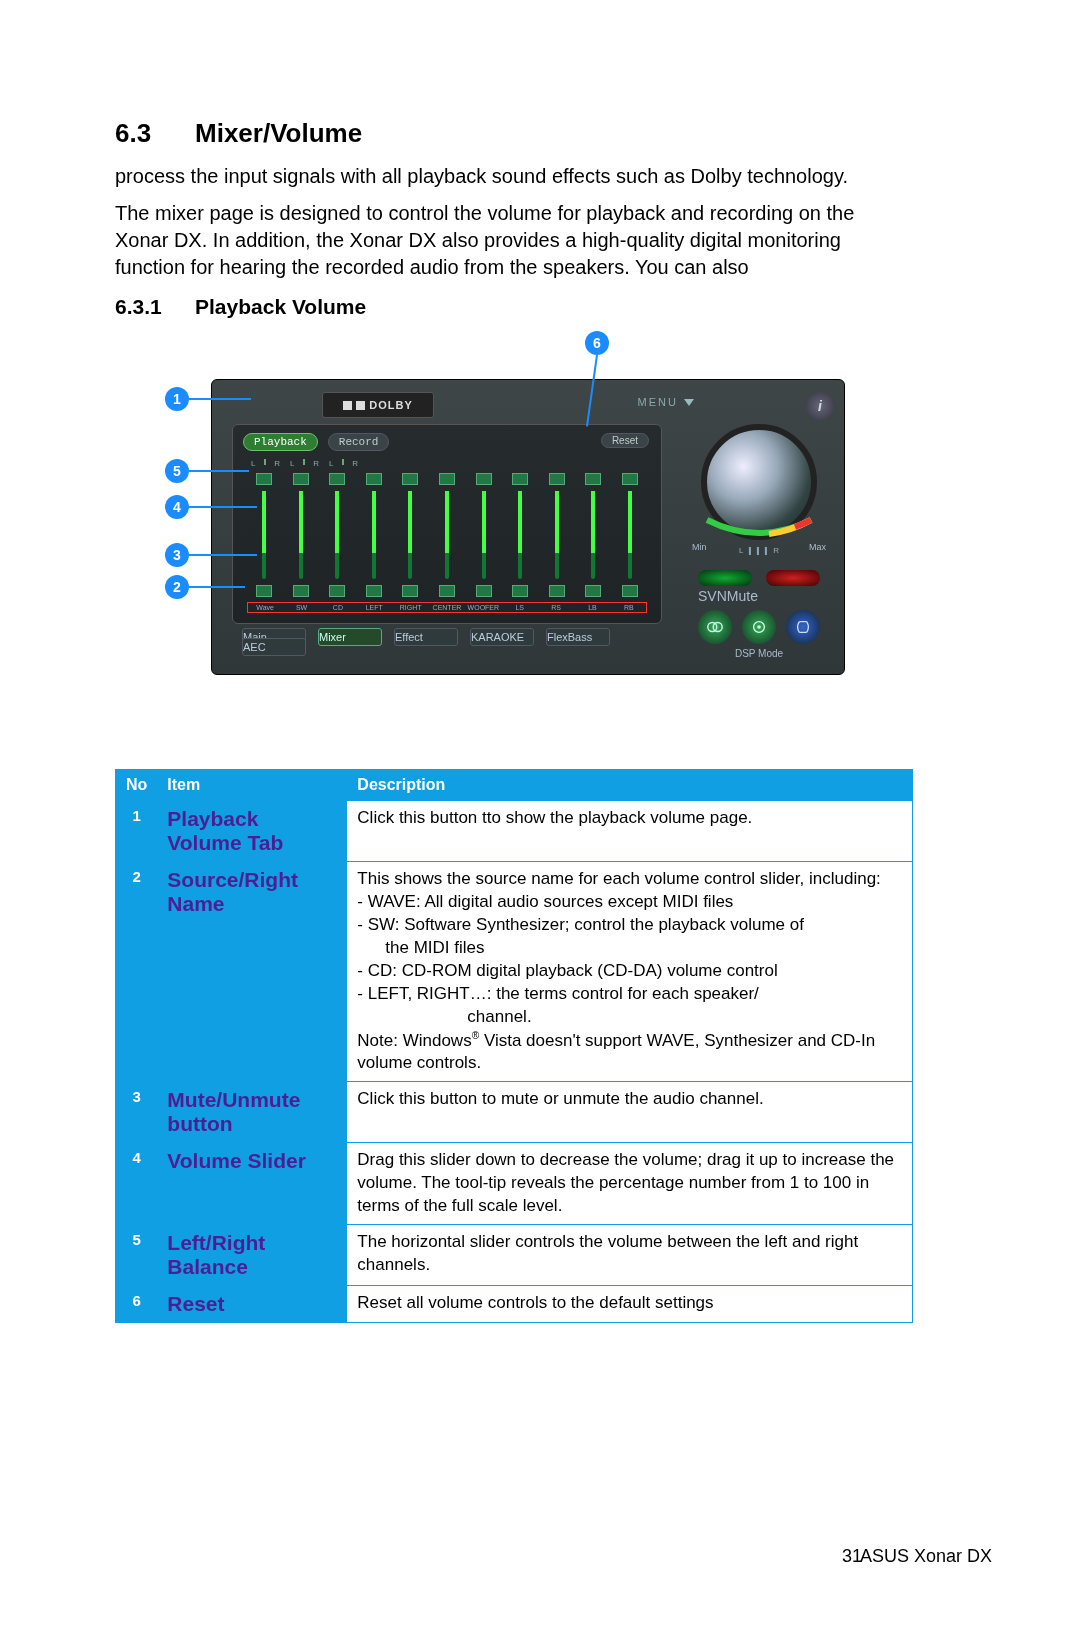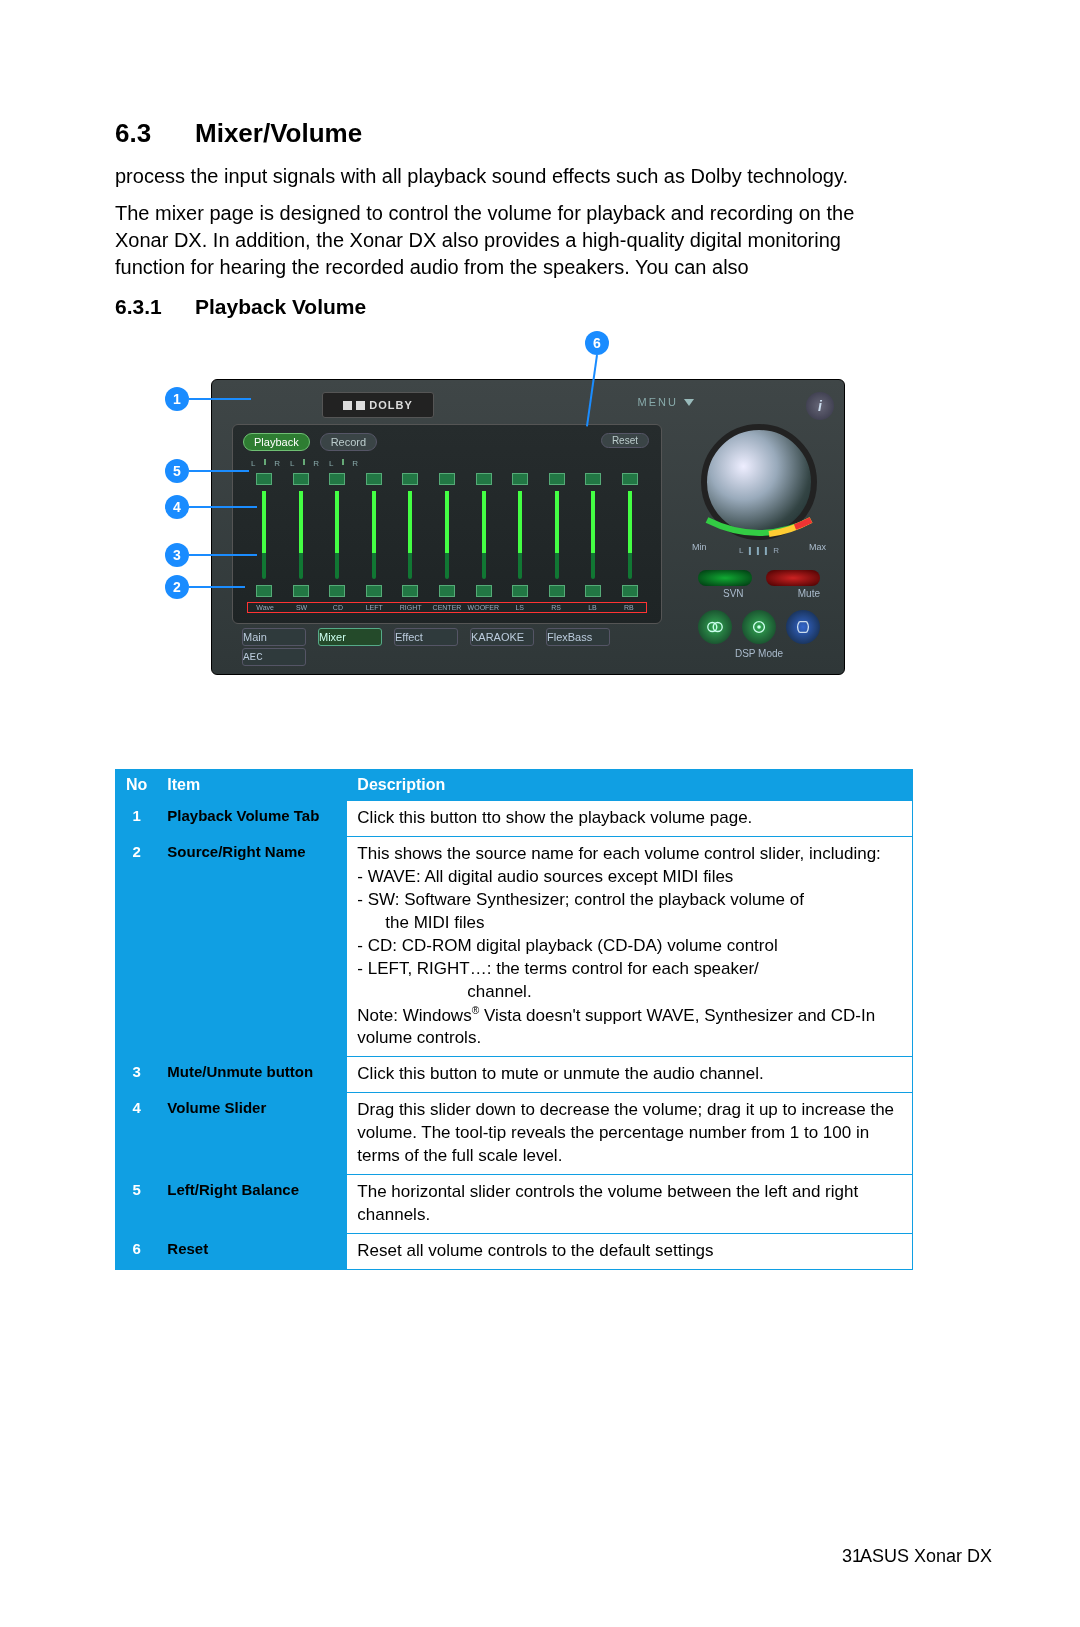--- a/index.html
+++ b/index.html
@@ -20,64 +20,64 @@
 
   .shot { position:absolute; left:46px; top:0; width:634px; height:296px; background:linear-gradient(#3f4647,#2f3738); border:1px solid #000; border-radius:6px; overflow:hidden; }
   .topbar { position:absolute; top:6px; left:0; right:0; height:40px; }
   .dolby { position:absolute; top:6px; left:110px; width:112px; height:26px; background:#222; border:1px solid #555; border-radius:3px; display:flex; align-items:center; justify-content:center; gap:4px;}
   .dd { width:9px; height:9px; background:#ddd; }
   .dolbytxt { color:#ddd; font-size:11px; font-weight:bold; letter-spacing:1px; }
   .menu { position:absolute; top:10px; right:150px; color:#8aa; font-size:11px; letter-spacing:2px; display:flex; align-items:center; gap:6px;}
   .menu .tri { width:0;height:0;border-left:5px solid transparent;border-right:5px solid transparent;border-top:7px solid #9bb; }
   .info { position:absolute; top:6px; right:10px; width:28px; height:28px; border-radius:50%; background:radial-gradient(#667,#334); color:#cde; font-size:14px; font-weight:bold; display:flex; align-items:center; justify-content:center; font-style:italic;}
   .mixarea { position:absolute; top:44px; left:20px; width:430px; height:200px; background:linear-gradient(#262c2d,#1e2425); border:1px solid #555; border-radius:6px; }
-  .pillrow { position:absolute; top:8px; left:10px; display:flex; gap:10px; }
+  .pillrow { position:absolute; top:8px; left:10px; display:flex; gap:10px;font-family:Liberation Mono, monospace; }
   .pill { font-size:11px; color:#bcc; padding:2px 10px; border-radius:10px; background:#3a4446; border:1px solid #556;}
   .pill.active { background:#2e7d32; color:#fff; border-color:#6fbf73; }
   .pill.sm { font-size:10px; padding:1px 10px; }
   .resetpill { position:absolute; top:8px; right:12px; }
   .lrbar { position:absolute; top:34px; left:14px; display:flex; gap:2px; }
   .lrcell { width:37px; font-size:8px; color:#8aa; text-align:center; display:flex; justify-content:space-between; padding:0 4px;}
   .lrcell .tick{width:2px;height:6px;background:#6a7;}
   .sliders { position:absolute; top:48px; left:14px; right:14px; bottom:26px; display:flex; gap:2px; }
   .slcol { flex:1; position:relative; }
   .mutebox { position:absolute; top:0; left:50%; transform:translateX(-50%); width:16px; height:12px; background:#274; border:1px solid #5a7; }
   .track { position:absolute; top:18px; bottom:18px; left:50%; transform:translateX(-50%); width:4px; background:#173; border-radius:2px; }
   .track::before{content:"";position:absolute;top:0;bottom:30%;left:0;right:0;background:#4f4;}
   .mutebox2 { position:absolute; bottom:0; left:50%; transform:translateX(-50%); width:16px; height:12px; background:#274; border:1px solid #5a7; }
   .srclabels { position:absolute; bottom:10px; left:14px; right:14px; display:flex; gap:2px; border:1px solid #f33; padding:1px 0;}
   .srclabels span { flex:1; text-align:center; font-size:7px; color:#9ab; }
   .tabsrow { position:absolute; left:30px; top:248px; display:flex; gap:12px; }
   .tbtn { width:64px; text-align:left; font-size:11px; color:#bcd; background:#2f3a3c; border:1px solid #556; border-radius:3px; padding:2px 0;}
   .tbtn.on { background:#244a2a; color:#cfe; border-color:#5a8;}
-  .tabsrow2 { position:absolute; left:30px; top:268px; display:flex; gap:12px;font-family:Liberation Mono, monospace; }
+  .tabsrow2 { position:absolute; left:30px; top:258px; display:flex; gap:12px; }
 
   .knobpanel { position:absolute; top:44px; right:10px; width:150px; height:240px; }
   .knob { position:absolute; top:0; left:50%; transform:translateX(-50%); width:116px; height:116px; border-radius:50%; background:radial-gradient(circle at 35% 35%, #eef 0%, #9ab 35%, #344 70%, #122 100%); border:6px solid #222; }
   .arc { position:absolute; top:88px; left:12px; right:12px; height:30px; }
   .arc svg{width:100%;height:100%;}
   .minmax { position:absolute; top:118px; left:8px; right:8px; display:flex; justify-content:space-between; font-size:9px; color:#abc;}
   .lrknob{position:absolute;top:122px;left:50%;transform:translateX(-50%);font-size:8px;color:#9ab;display:flex;gap:6px;align-items:center;}
   .lrknob .t{width:2px;height:8px;background:#8ab;}
   .svnmute { position:absolute; top:146px; left:14px; right:14px; display:flex; justify-content:space-between; gap:10px;}
   .led { width:54px; height:16px; border-radius:8px; }
   .led.g{background:radial-gradient(#1a3,#031);} .led.r{background:radial-gradient(#c22,#400);}
-  .svnmute-lbl{position:absolute;top:164px;left:14px;right:14px;display:flex;justify-content:space-between;font-size:10px;color:#abc;margin-left:25px;}
+  .svnmute-lbl{position:absolute;top:164px;left:14px;right:14px;display:flex;font-size:14px;color:#abc;}
   .dsp { position:absolute; top:186px; left:14px; right:14px; display:flex; justify-content:space-between;}
   .dspbtn{width:34px;height:34px;border-radius:50%;background:radial-gradient(#3a5,#132);display:flex;align-items:center;justify-content:center;}
   .dspbtn.b{background:radial-gradient(#36c,#123);}
   .dspbtn svg{width:18px;height:18px;}
   .dspmode{position:absolute;top:224px;left:0;right:0;text-align:center;font-size:10px;color:#abc;}
 
   
   table.desc { width: 100%; border-collapse: collapse; margin-top: 8px; font-size: 17px; }
   table.desc th { background:#109fe3; color:#fff; text-align:left; font-weight:bold; padding:6px 10px; font-size:16px;}
   table.desc td { padding:6px 10px; vertical-align:top; border-top:1px solid #109fe3; border-bottom:1px solid #109fe3;}
   table.desc tr td:first-child { background:#109fe3; color:#fff; font-weight:bold; text-align:center; width:36px; font-size:15px;}
-  table.desc tr td:nth-child(2) { background:#109fe3; color:#000000; font-weight:bold; width:190px; font-size:15px;}
+  table.desc tr td:nth-child(2) { background:#109fe3; color:#4c1d95; font-weight:bold; width:190px; font-size:21px;}
   table.desc tr td:nth-child(3) { line-height:1.35; }
   table.desc { border:1px solid #109fe3; }
   .indent{display:inline-block;width:28px;}
   .indent2{display:inline-block;width:110px;}
   sup{font-size:0.6em;}
 
   .footer { position:absolute; bottom:60px; left:0; right:0; text-align:right; font-size:18px; }
   .footer .pn { position:absolute; right:130px; }
 </style>
 </head>

